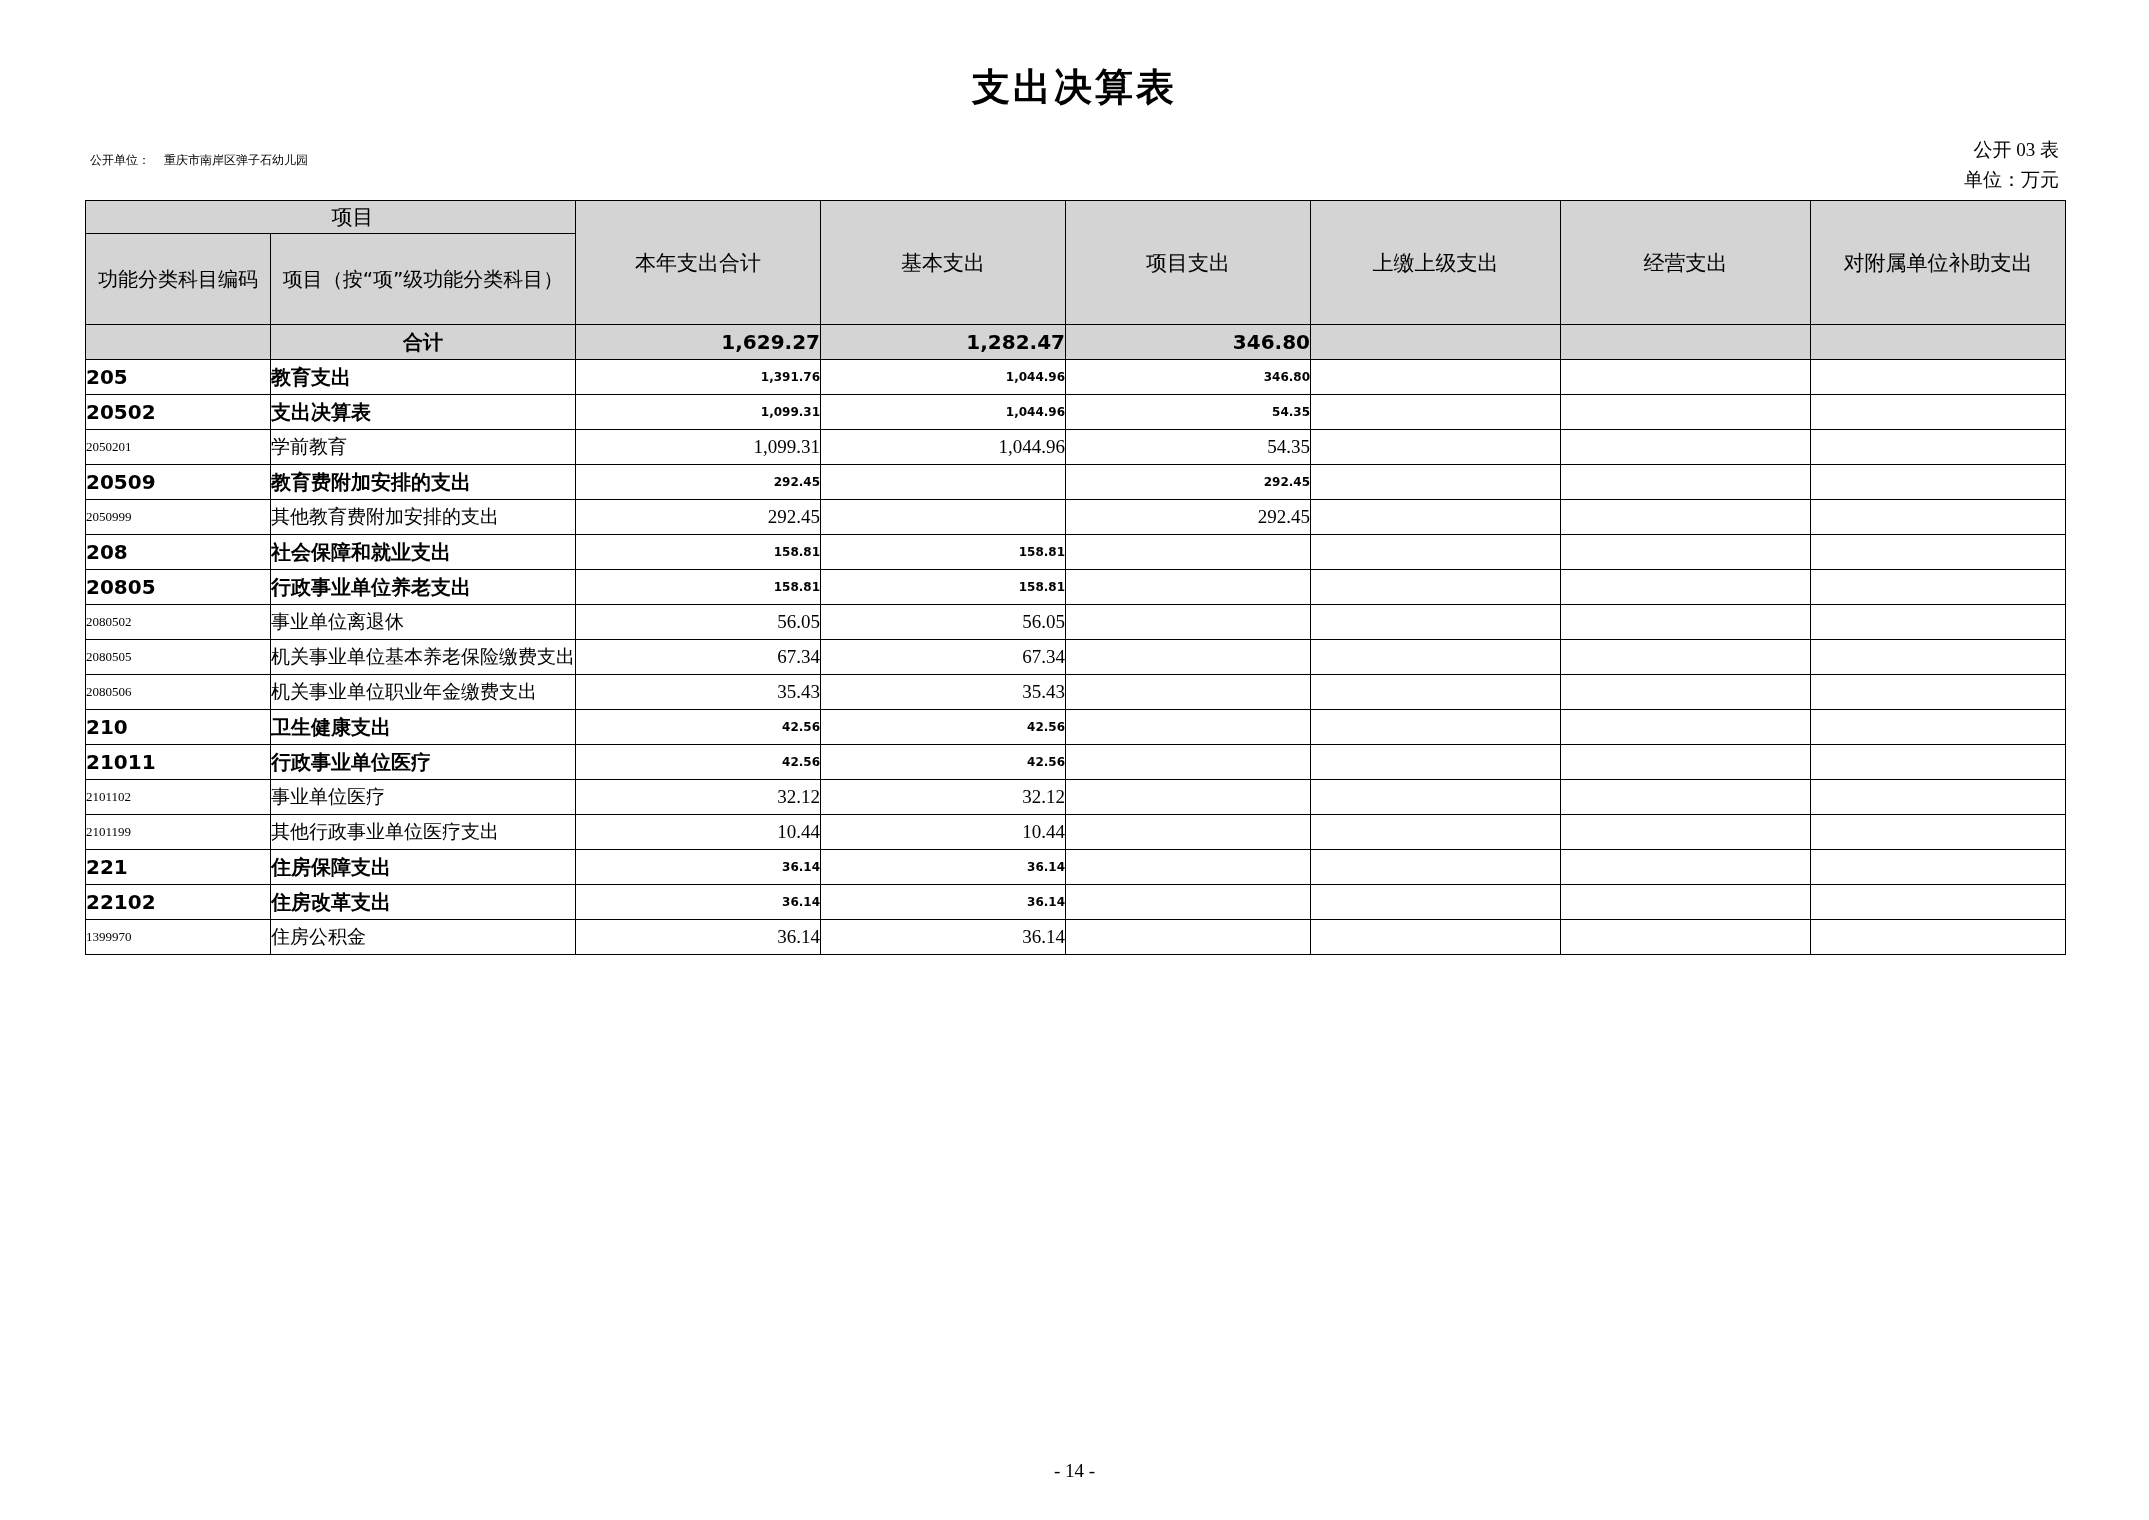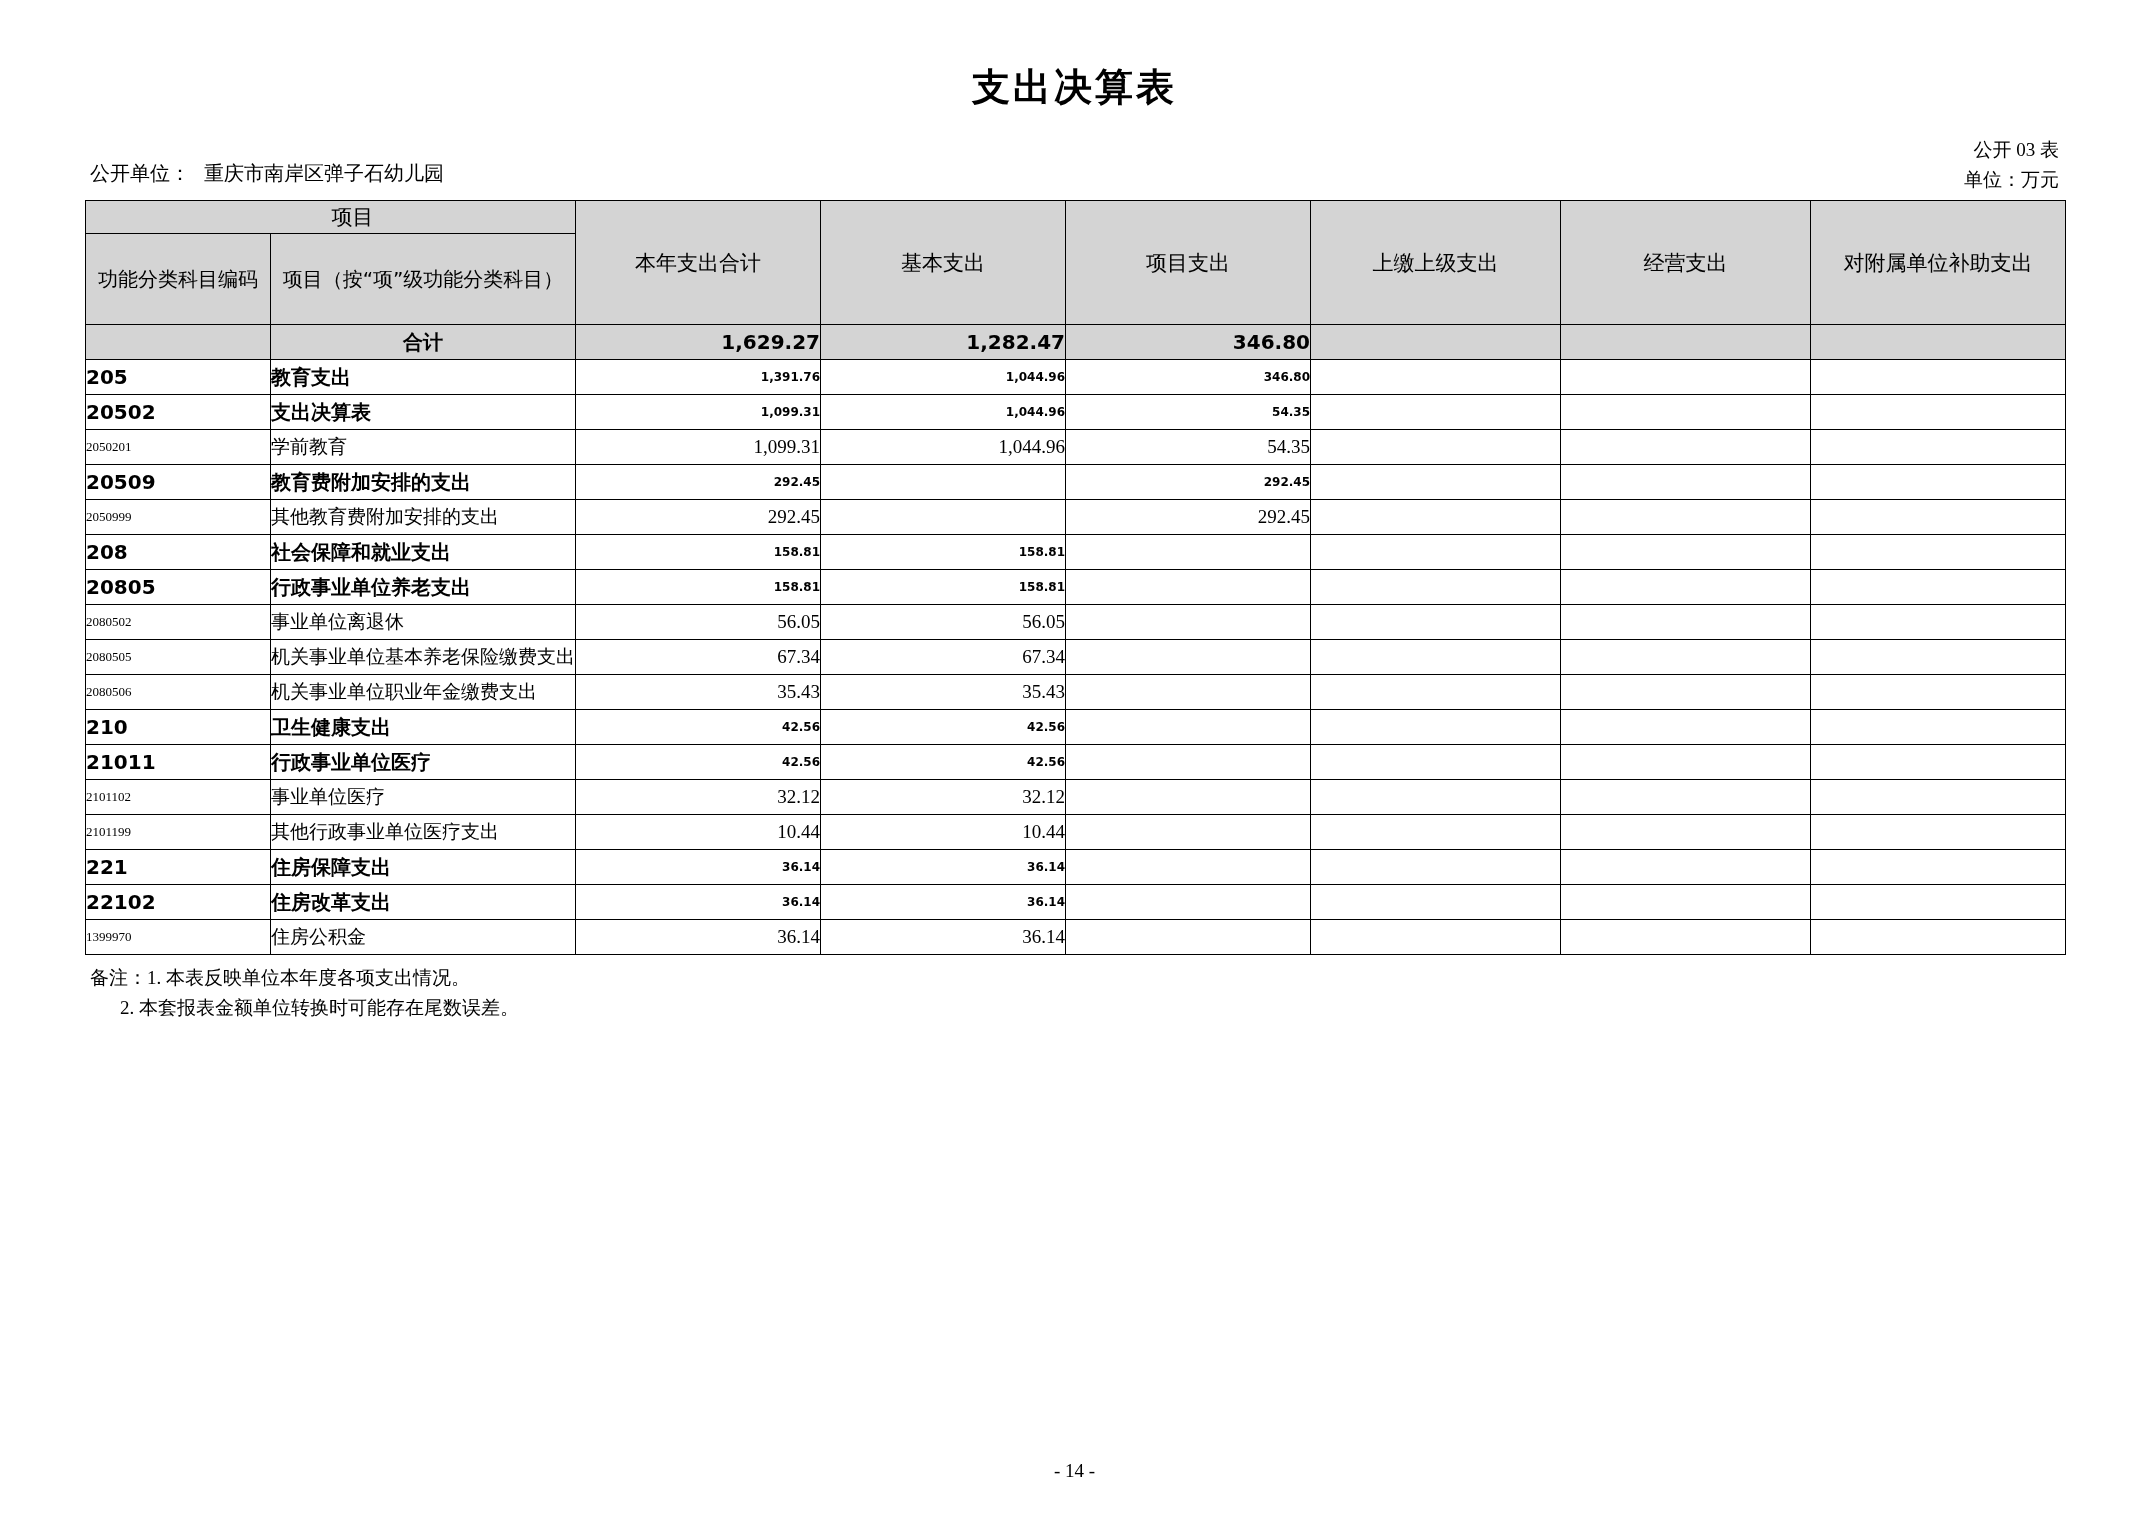--- a/index.html
+++ b/index.html
@@ -34,22 +34,22 @@
     right: 90px;
     top: 135px;
     text-align: right;
     font-size: 19px;
     line-height: 30px;
     font-family: "Liberation Serif", serif;
   }
   .meta-left {
     position: absolute;
     left: 90px;
-    top: 160px;
-    font-size: 20px;
+    top: 152px;
+    font-size: 12px;
     font-family: "Liberation Serif", serif;
     white-space: nowrap;
   }
   .meta-left .unit-name {
     margin-left: 14px;
   }
   table.main {
     position: absolute;
     left: 85px;
     top: 200px;
@@ -359,20 +359,16 @@
           <td class="num" style="height: 34px;">36.14</td>
           <td class="num" style="height: 34px;">36.14</td>
           <td class="num" style="height: 34px;"></td>
           <td class="num" style="height: 34px;"></td>
           <td class="num" style="height: 34px;"></td>
           <td class="num" style="height: 34px;"></td>
         </tr>
       </tbody>
   </table>
 
-  <div class="notes" id="notes-block" style="top: 963px;">
-    <div>备注：1. 本表反映单位本年度各项支出情况。</div>
-    <div class="n2">2. 本套报表金额单位转换时可能存在尾数误差。</div>
-  </div>
 
   <div class="footer-page">- 14 -</div>
 
 </div>
 
 </body></html>

